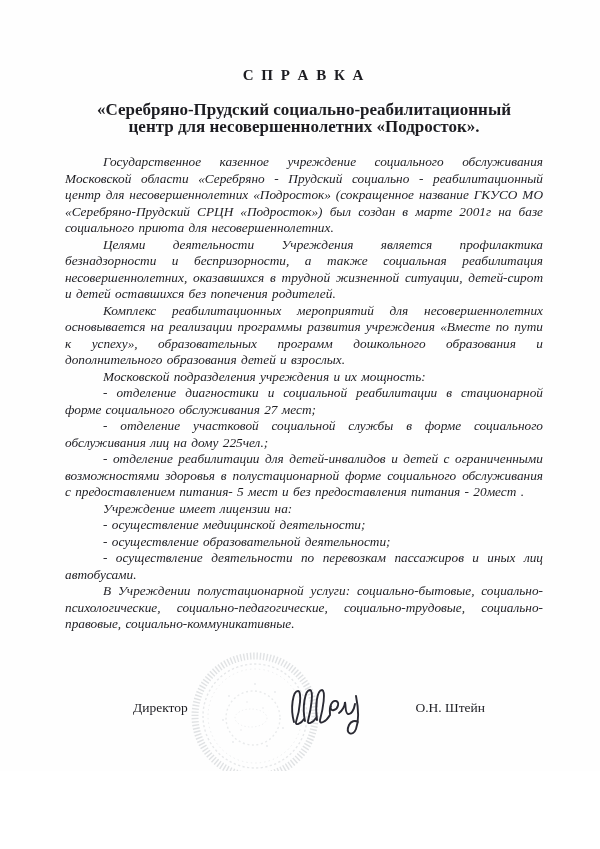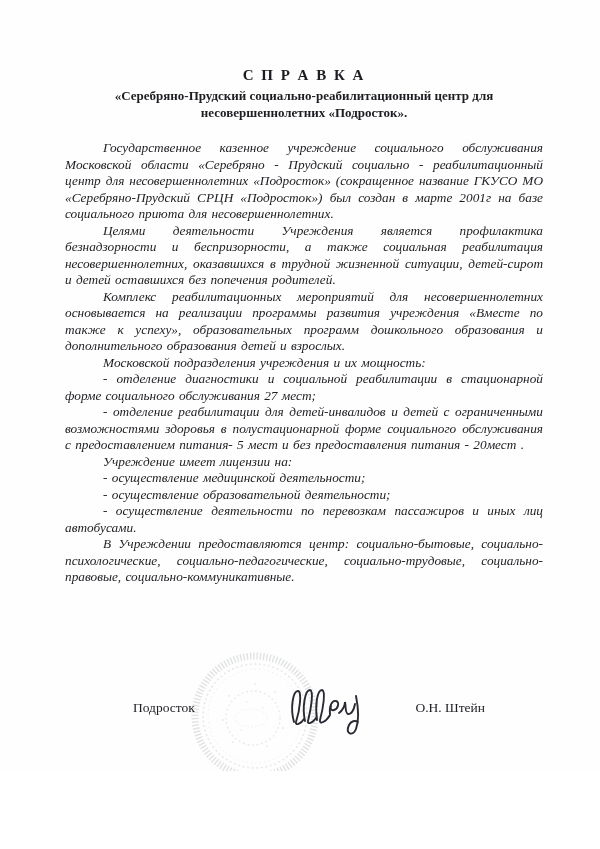--- a/index.html
+++ b/index.html
@@ -19,24 +19,24 @@
     text-align:center;
     font-weight:bold;
     font-size:15px;
     line-height:19px;
     letter-spacing:2px;
     margin:0;
   }
   .doc-subtitle{
     text-align:center;
     font-weight:bold;
-    font-size:13px;
+    font-size:17px;
     line-height:17px;
     max-width:438px;
-    margin:2px auto 0 auto;
+    margin:16px auto 0 auto;
   }
   .body-text{ margin-top:19px; }
   .body-text p{
     margin:0;
     font-size:13.3px;
     line-height:16.5px;
     text-align:justify;
     text-indent:38px;
     word-spacing:1px;
     font-style:italic;
@@ -69,29 +69,30 @@
 
 <div class="page">
 
   <div class="content">
     <h1 class="doc-title">С П Р А В К А</h1>
     <div class="doc-subtitle">«Серебряно-Прудский социально-реабилитационный центр для несовершеннолетних «Подросток».</div>
 
     <div class="body-text">
       <p>Государственное казенное учреждение социального обслуживания Московской области «Серебряно - Прудский социально - реабилитационный центр для несовершеннолетних «Подросток» (сокращенное название ГКУСО МО «Серебряно-Прудский СРЦН «Подросток») был создан в марте 2001г на базе социального приюта для несовершеннолетних.</p>
       <p>Целями деятельности Учреждения является профилактика безнадзорности и беспризорности, а также социальная реабилитация несовершеннолетних, оказавшихся в трудной жизненной ситуации, детей-сирот и детей оставшихся без попечения родителей.</p>
-      <p>Комплекс реабилитационных мероприятий для несовершеннолетних основывается на реализации программы развития учреждения «Вместе по также к успеху», образовательных программ дошкольного образования и дополнительного образования детей и взрослых.</p>
+      <p>Комплекс реабилитационных мероприятий для несовершеннолетних основывается на реализации программы развития учреждения «Вместе по пути к успеху», образовательных программ дошкольного образования и дополнительного образования детей и взрослых.</p>
       <p>Московской подразделения учреждения и их мощность:</p>
       <p>- отделение диагностики и социальной реабилитации в стационарной форме социального обслуживания 27 мест;</p>
+      <p>- отделение участковой социальной службы в форме социального обслуживания лиц на дому 225чел.;</p>
       <p>- отделение реабилитации для детей-инвалидов и детей с ограниченными возможностями здоровья в полустационарной форме социального обслуживания с предоставлением питания- 5 мест и без предоставления питания - 20мест .</p>
       <p>Учреждение имеет лицензии на:</p>
       <p>- осуществление медицинской деятельности;</p>
       <p>- осуществление образовательной деятельности;</p>
       <p>- осуществление деятельности по перевозкам пассажиров и иных лиц автобусами.</p>
-      <p>В Учреждении предоставляются центр: социально-бытовые, социально-психологические, социально-педагогические, социально-трудовые, социально-правовые, социально-коммуникативные.</p>
+      <p>В Учреждении полустационарной услуги: социально-бытовые, социально-психологические, социально-педагогические, социально-трудовые, социально-правовые, социально-коммуникативные.</p>
     </div>
   </div>
 
   <svg class="stamp" viewBox="0 0 132 132" aria-hidden="true">
     <circle cx="66" cy="66" r="60" fill="none" stroke="#9aa2a7" stroke-width="7" stroke-dasharray="1.4 1.9" opacity="0.55"></circle>
     <circle cx="66" cy="66" r="52" fill="none" stroke="#a7aeb3" stroke-width="1.4" stroke-dasharray="2.2 2.4" opacity="0.5"></circle>
     <circle cx="66" cy="66" r="47" fill="none" stroke="#b3babe" stroke-width="1" stroke-dasharray="1.5 3" opacity="0.4"></circle>
     <circle cx="64" cy="68" r="27" fill="none" stroke="#aab1b6" stroke-width="1.4" stroke-dasharray="2 2.6" opacity="0.45"></circle>
     <ellipse cx="62" cy="68" rx="16" ry="9" fill="none" stroke="#b6bcc0" stroke-width="1" stroke-dasharray="1.4 2.2" opacity="0.4"></ellipse>
     <g fill="#a7aeb3" opacity="0.45">
@@ -113,17 +114,17 @@
       <path d="M11,44 C7,30 10,13 15,13 C19,13 17,32 13,44 C12,48 18,46 21,41"></path>
       <path d="M22,43 C19,29 22,12 27,12 C31,13 28,31 25,43 C24,47 30,45 33,40"></path>
       <path d="M34,42 C32,28 34,12 39,12 C43,13 40,31 37,42 C36,47 43,44 47,37"></path>
       <path d="M47,36 C46,28 49,22 53,23 C57,24 55,31 51,32 C48,33 47,30 48,28"></path>
       <path d="M56,35 C59,33 62,28 62,24 C63,29 62,35 65,36 C68,37 71,32 72,26"></path>
       <path d="M73,18 C75,28 77,40 73,51 C70,59 62,56 66,47 C68,43 72,42 75,44"></path>
     </g>
   </svg>
 
   <div class="sig-row">
-    <span class="sig-role">Подросток</span>
+    <span class="sig-role">Директор</span>
     <span class="sig-name">О.Н. Штейн</span>
   </div>
 
 </div>
 
 </body></html>

